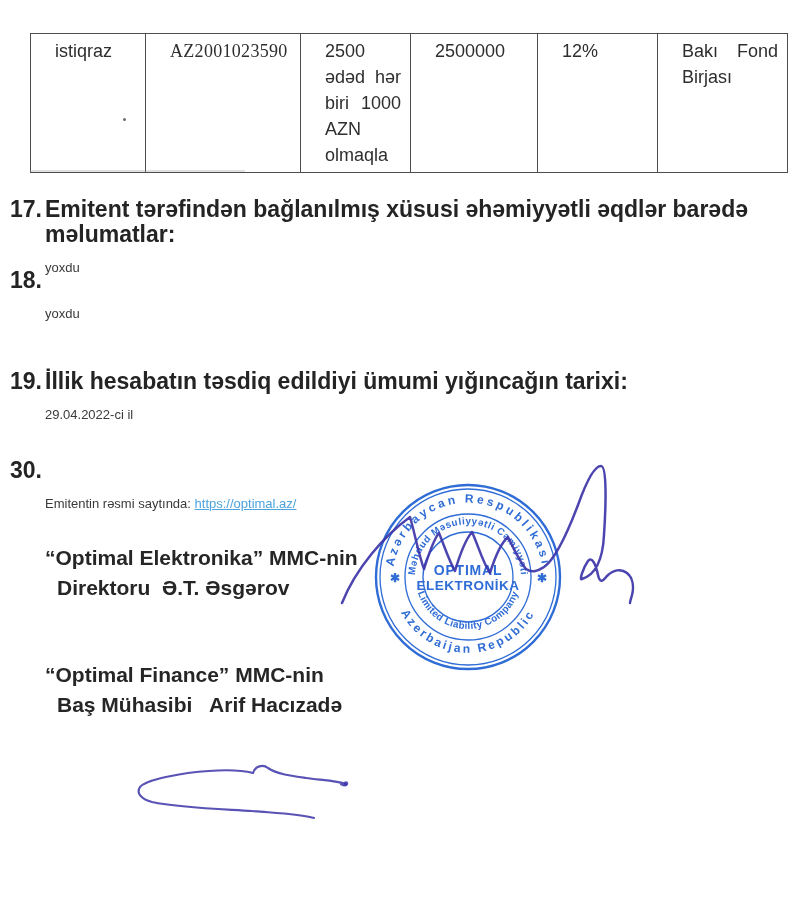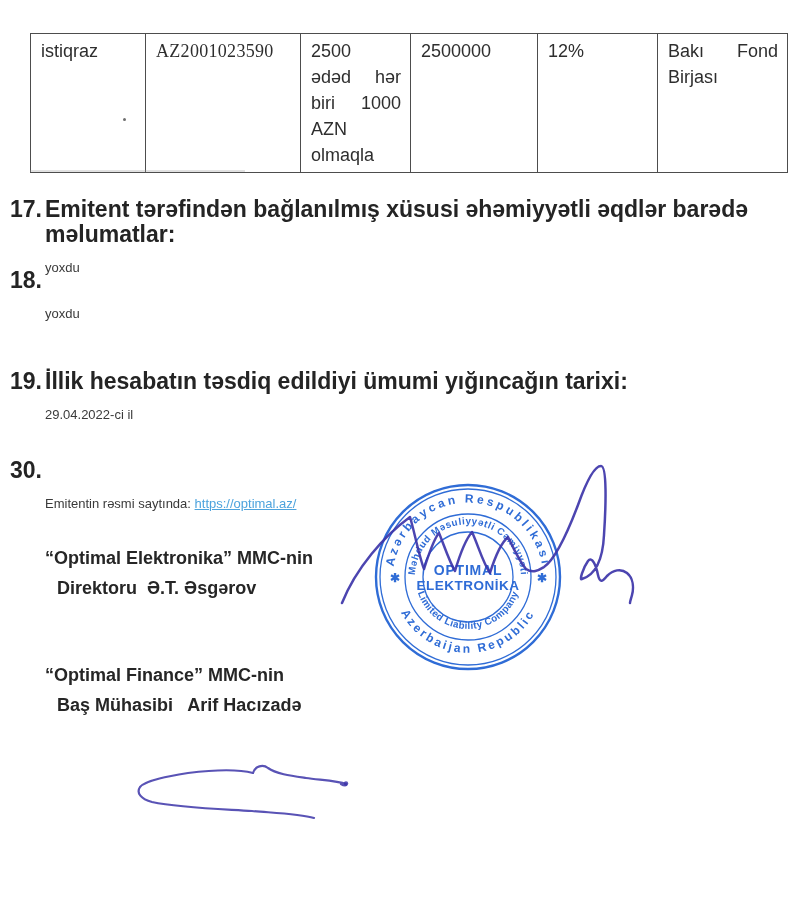--- a/index.html
+++ b/index.html
@@ -7,33 +7,33 @@
     position:relative;width:800px;height:908px;background:#ffffff;
     font-family:"Liberation Sans",sans-serif;overflow:hidden;margin:0 auto;
   }
   
   .doc-table{
     position:absolute;left:30px;top:33px;width:757px;
     border-collapse:collapse;table-layout:fixed;
   }
   .doc-table td{
     border:1.8px solid #4d4d4d;vertical-align:top;
-    padding:4px 9px 4px 10px;font-size:18px;line-height:26px;color:#2e2e2e;
+    padding:4px 9px 4px 24px;font-size:18px;line-height:26px;color:#2e2e2e;
   }
   .doc-table tr{height:134px;}
   .cell-serif{font-family:"Liberation Serif",serif;text-align:left;font-size:18.5px;letter-spacing:.3px;}
   .jline{text-align:justify;text-align-last:justify;}
   
   .item{position:absolute;left:10px;width:775px;}
   .heading{display:flex;font-weight:bold;color:#242424;font-size:23px;line-height:25px;}
   .num{flex:0 0 35px;width:35px;}
   .answer{margin:8px 0 0 35px;font-size:13px;line-height:25px;color:#3a3a3a;}
   .site-link{color:#4da3dd;text-decoration:underline;text-decoration-color:#4da3dd;cursor:pointer;}
   
-  .sig-block{position:absolute;left:45px;font-weight:bold;font-size:18px;line-height:30px;color:#262626;}
+  .sig-block{position:absolute;left:45px;font-weight:bold;font-size:21px;line-height:30px;color:#262626;}
   .sig-line2{padding-left:12px;white-space:pre-wrap;}
   
   .overlay-svg{position:absolute;mix-blend-mode:multiply;}
   .stamp-g{filter:blur(0.3px);}
   .stamp-g circle{fill:none;}
   .stamp-text{font-family:"Liberation Sans",sans-serif;font-weight:bold;}
   
   .artifact-dot{position:absolute;left:123px;top:118px;width:3px;height:3px;background:#4a4a4a;border-radius:50%;opacity:.8;}
   .artifact-line{position:absolute;left:30px;top:170px;width:215px;height:2px;background:#9a9a9a;opacity:.3;}
 </style>

